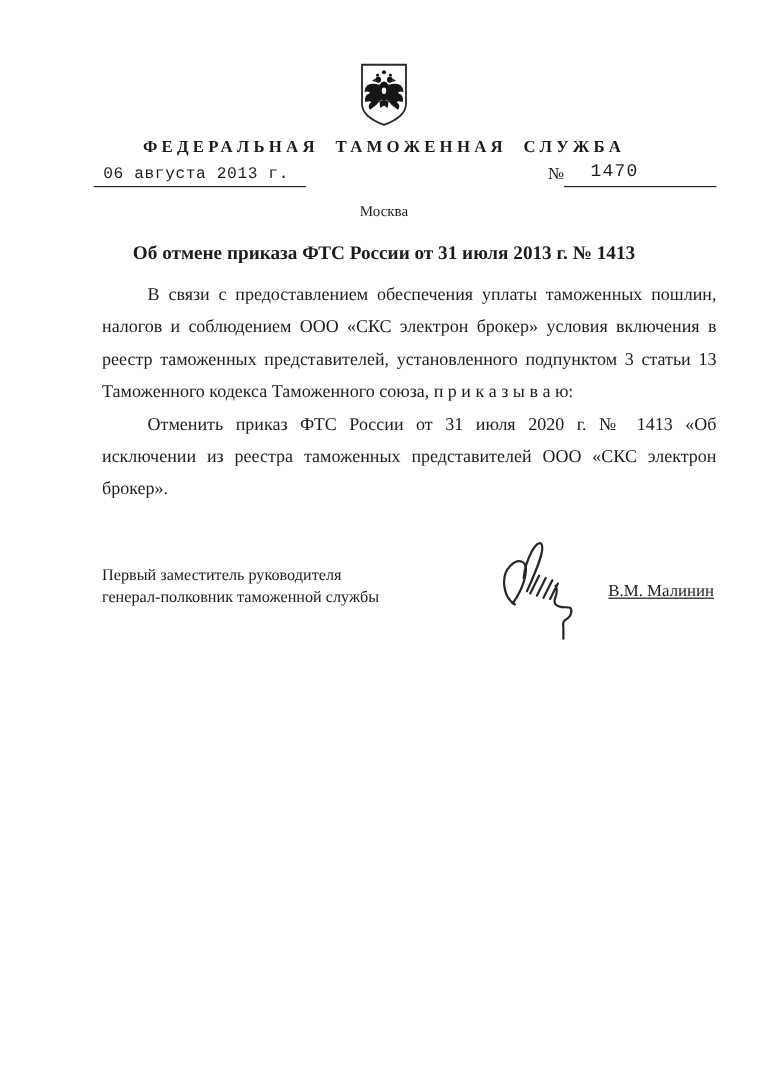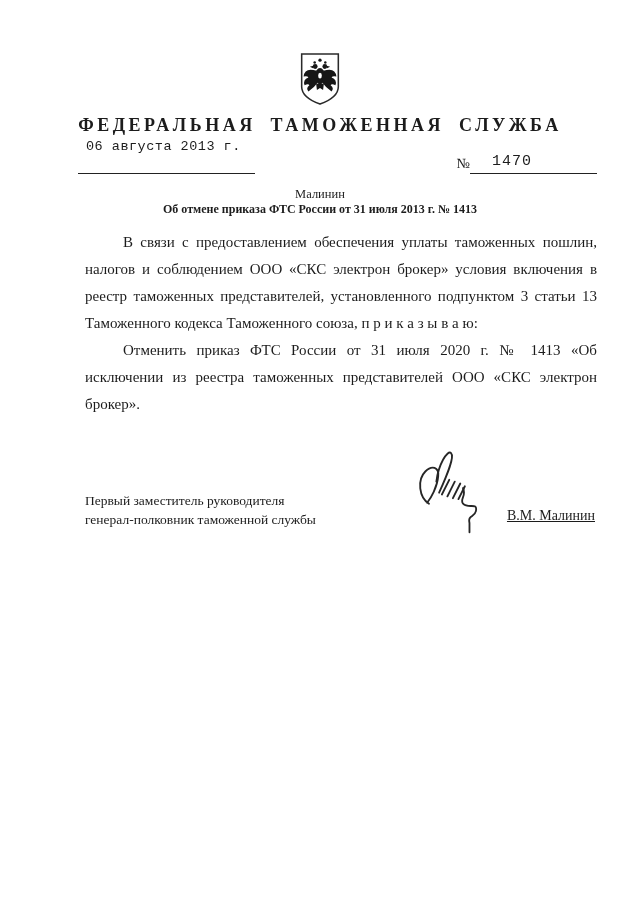--- a/index.html
+++ b/index.html
@@ -15,21 +15,21 @@
     overflow: hidden;
   }
   .emblem-wrap {
     padding-top: 52px;
     display: flex;
     justify-content: center;
   }
   .org-name {
     margin-top: 5px;
     text-align: center;
-    font-size: 18px;
+    font-size: 14px;
     font-weight: bold;
     letter-spacing: 3.5px;
     word-spacing: 7px;
     white-space: nowrap;
   }
   .org-short {
     margin-top: 2px;
     text-align: center;
     font-size: 13.5px;
     font-weight: bold;
@@ -48,21 +48,21 @@
     display: flex;
     justify-content: space-between;
     align-items: flex-end;
   }
   .date-value {
     display: inline-block;
     font-family: "Liberation Mono", monospace;
     font-size: 13.5px;
     letter-spacing: 0.5px;
     border-bottom: 1.5px solid #222;
-    padding: 0 14px 19px 8px;
+    padding: 0 14px 2px 8px;
   }
   .number-group {
     display: flex;
     align-items: flex-end;
   }
   .number-sign {
     font-size: 14px;
     padding-bottom: 2px;
   }
   .number-value {
@@ -73,36 +73,37 @@
     letter-spacing: 1px;
     border-bottom: 1.5px solid #222;
     padding: 0 0 3px 22px;
   }
   .city {
     margin-top: 13px;
     text-align: center;
     font-size: 12.5px;
   }
   .doc-title {
+    margin-top: 19px;
     text-align: center;
-    font-size: 12px;
+    font-size: 16px;
     font-weight: bold;
   }
   .body-text {
     margin-top: 12px;
     padding: 0 43px 0 85px;
   }
   .body-text p {
     font-size: 15px;
     line-height: 27px;
     text-align: justify;
     text-indent: 38px;
   }
   .sig-row {
-    margin-top: 74px;
+    margin-top: 48px;
     padding: 0 45px 0 85px;
     display: flex;
     justify-content: space-between;
   }
   .sig-labels {
     font-size: 13.5px;
     line-height: 18.5px;
   }
   .sig-name {
     font-size: 14px;
@@ -147,21 +148,21 @@
   <div class="org-name">ФЕДЕРАЛЬНАЯ ТАМОЖЕННАЯ СЛУЖБА</div>
 
   <div class="date-row">
     <span class="date-value">06 августа 2013 г.</span>
     <span class="number-group">
       <span class="number-sign">№</span>
       <span class="number-value">1470</span>
     </span>
   </div>
 
-  <div class="city">Малинин</div>
+  <div class="city">Москва</div>
 
   <div class="doc-title">Об отмене приказа ФТС России от 31 июля 2013 г. № 1413</div>
 
   <div class="body-text">
     <p>В связи с предоставлением обеспечения уплаты таможенных пошлин, налогов и соблюдением ООО «СКС электрон брокер» условия включения в реестр таможенных представителей, установленного подпунктом 3 статьи 13 Таможенного кодекса Таможенного союза, п р и к а з ы в а ю:</p>
     <p>Отменить приказ ФТС России от 31 июля 2020 г. № 1413 «Об исключении из реестра таможенных представителей ООО «СКС электрон брокер».</p>
   </div>
 
   <div class="sig-row">
     <div class="sig-labels">

